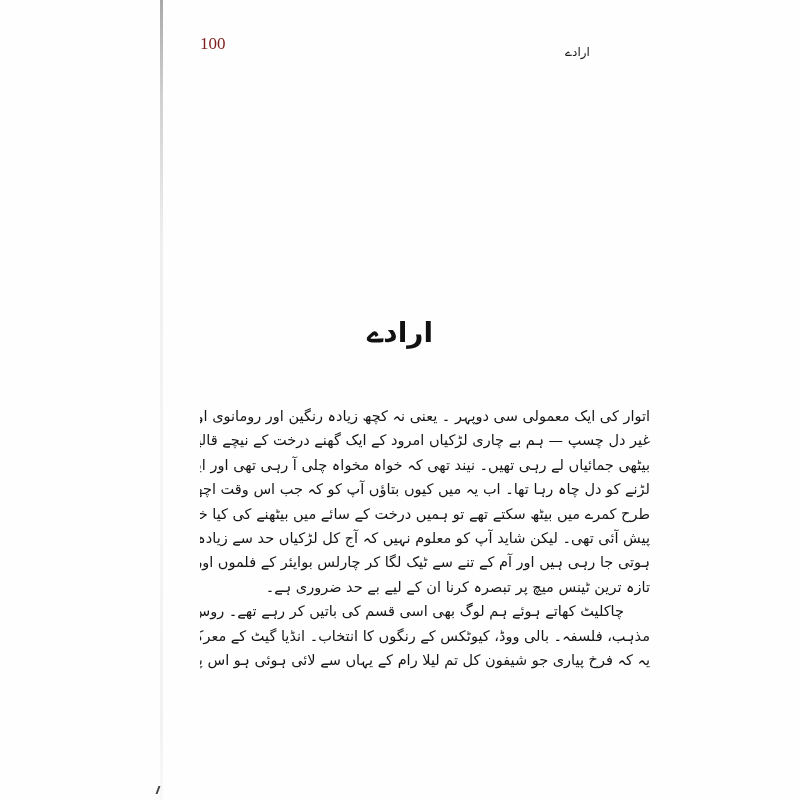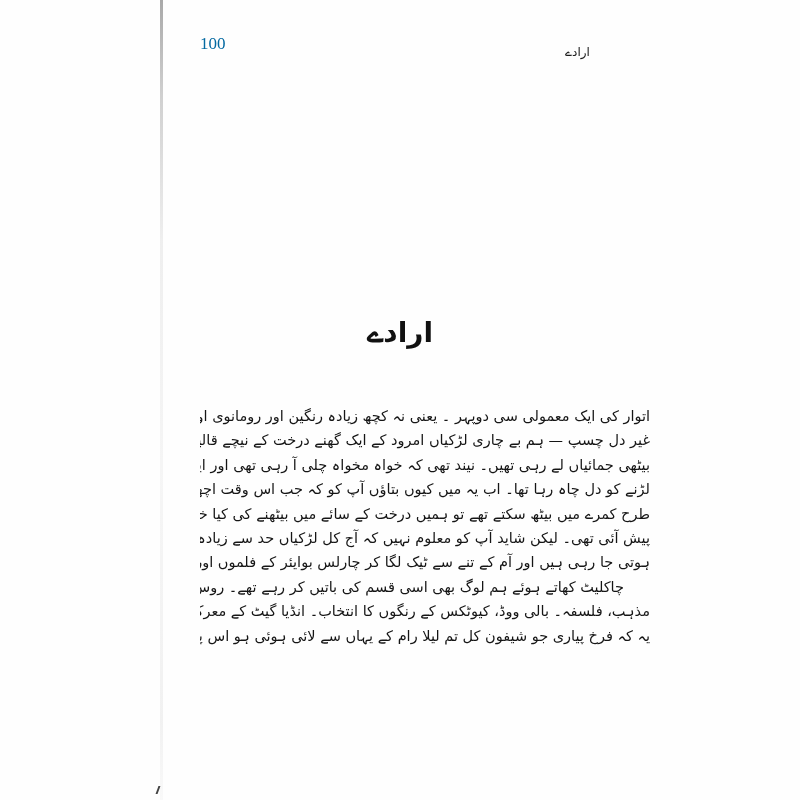--- a/index.html
+++ b/index.html
@@ -24,21 +24,21 @@
       height: 800px;
       background: linear-gradient(to bottom, #9a9a9a 0%, #c8c8c8 12%, #ececec 30%, #f4f4f4 60%, #efefef 90%, #f8f8f8 100%);
       opacity: 0.85;
     }
     .page-number {
       position: absolute;
       left: 200px;
       top: 34px;
       font-family: "Liberation Serif", serif;
       font-size: 17px;
-      color: #0369a1;
+      color: #7f1d1d;
     }
     .running-header {
       position: absolute;
       left: 565px;
       top: 45px;
       direction: rtl;
       font-family: "DejaVu Sans", sans-serif;
       font-size: 12px;
       color: #1a1a1a;
     }
@@ -99,19 +99,20 @@
   <div class="chapter-title">ارادے</div>
 
   <div class="body-text">
     <span class="line">اتوار کی ایک معمولی سی دوپہر ۔ یعنی نہ کچھ زیادہ رنگین اور رومانوی اور نہ بالکل</span>
     <span class="line">غیر دل چسپ — ہم بے چاری لڑکیاں امرود کے ایک گھنے درخت کے نیچے قالین پر</span>
     <span class="line">بیٹھی جمائیاں لے رہی تھیں۔ نیند تھی کہ خواہ مخواہ چلی آ رہی تھی اور ایک دوسرے سے</span>
     <span class="line">لڑنے کو دل چاہ رہا تھا۔ اب یہ میں کیوں بتاؤں آپ کو کہ جب اس وقت اچھی خاصی</span>
     <span class="line">طرح کمرے میں بیٹھ سکتے تھے تو ہمیں درخت کے سائے میں بیٹھنے کی کیا خاص ضرورت</span>
     <span class="line">پیش آئی تھی۔ لیکن شاید آپ کو معلوم نہیں کہ آج کل لڑکیاں حد سے زیادہ رومان پسند</span>
     <span class="line">ہوتی جا رہی ہیں اور آم کے تنے سے ٹیک لگا کر چارلس بوایئر کے فلموں اور غوث محمدؒ کے</span>
+    <span class="line last">تازہ ترین ٹینس میچ پر تبصرہ کرنا ان کے لیے بے حد ضروری ہے۔</span>
     <span class="line" style="padding-right:26px;">چاکلیٹ کھاتے ہوئے ہم لوگ بھی اسی قسم کی باتیں کر رہے تھے۔ روس۔</span>
     <span class="line">مذہب، فلسفہ۔ بالی ووڈ، کیوٹکس کے رنگوں کا انتخاب۔ انڈیا گیٹ کے معرکوں کا ذکر خیر۔</span>
     <span class="line">یہ کہ فرخ پیاری جو شیفون کل تم لیلا رام کے یہاں سے لائی ہوئی ہو اس پر کس طرح</span>
   </div>
 
   <div class="corner-mark"></div>
 </div>
 
 </body></html>

